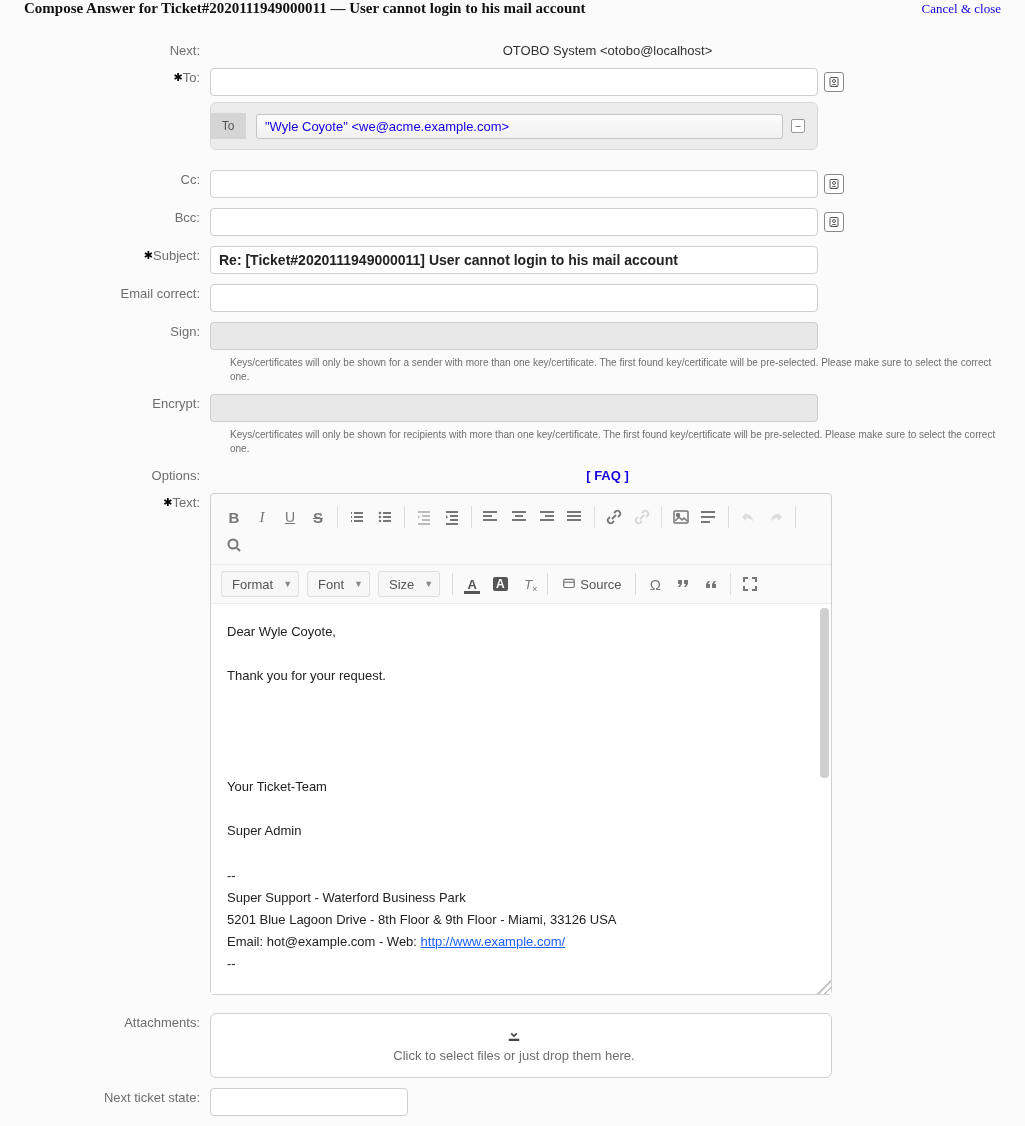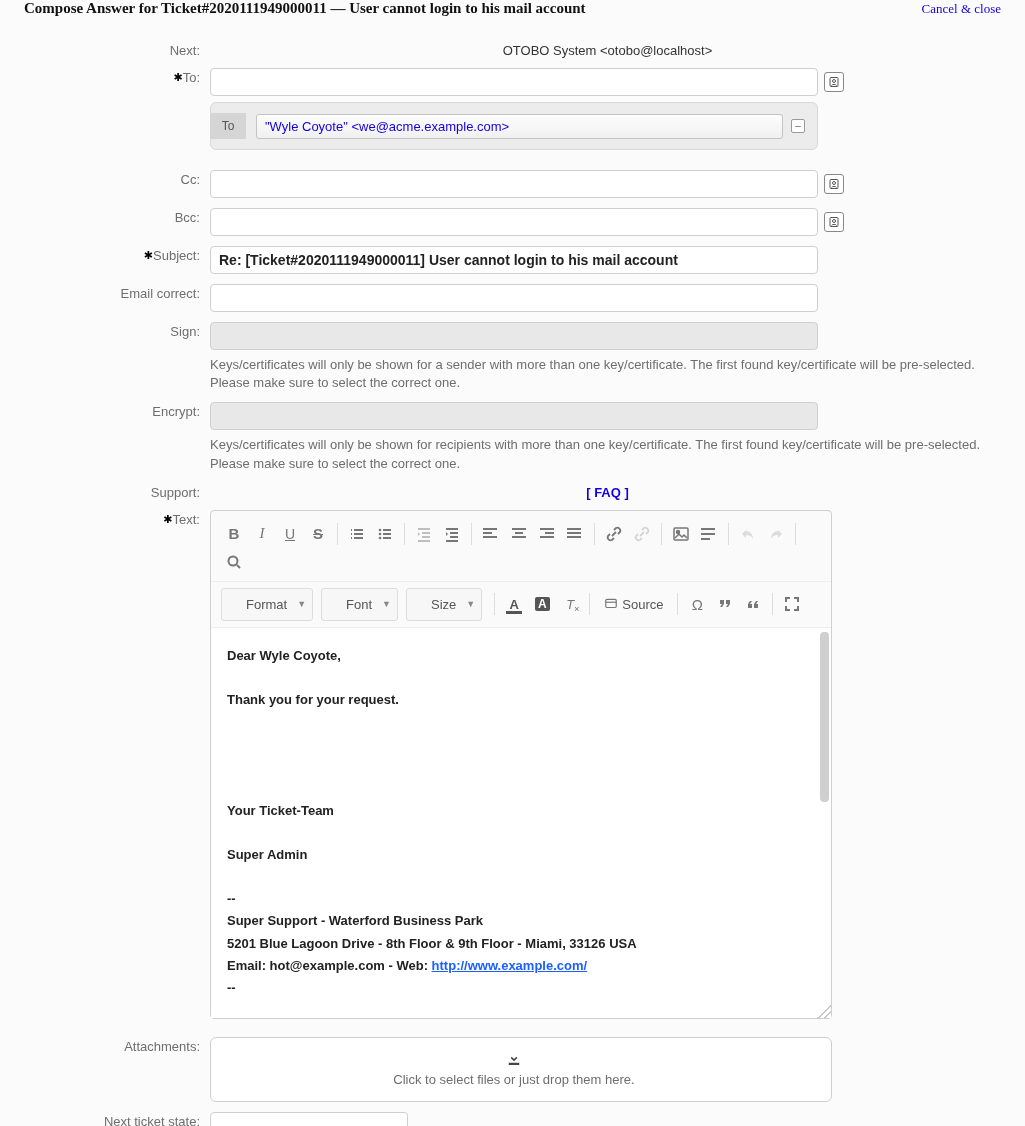--- a/index.html
+++ b/index.html
@@ -73,24 +73,25 @@
     color: #555;
     background: #fff;
     vertical-align: middle;
   }
   .input-line { display:flex; align-items:center; }
   .small { width: 198px; }
   .disabled { background: #e8e8e8 !important; color:#888; }
   .med { width: 308px; }
   .hint {
     color: #6e6e6e;
-    font-size: 13px;
+    font-size: 10px;
     margin-top: 6px;
     line-height: 1.4;
     max-width: 800px;
+    margin-left: 20px;
   }
   .link { color: #1400e0; font-weight: bold; }
   .to-expansion {
     margin: 6px 0 10px 0;
     background: #ececec;
     border: 1px solid #d8d8d8;
     border-radius: 6px;
     padding: 10px 12px 10px 0;
     width: 608px;
     display: flex;
@@ -142,22 +143,22 @@
   .tb-row.first { border-bottom: 1px solid #eee; padding-top:10px; }
   .tb-btn {
     width: 26px; height: 26px;
     display:inline-flex; align-items:center; justify-content:center;
     color: #777;
     border-radius:3px;
   }
   .tb-sep { width:1px; height:22px; background:#ddd; margin: 0 4px; }
   .combo {
     display:inline-flex; align-items:center;
-    height: 33px;
-    padding: 0 6px 0 24px;
+    height: 26px;
+    padding: 0 6px 0 10px;
     border: 1px solid #ddd;
     border-radius: 3px;
     background: #f7f7f7;
     color: #555;
     font-size: 13px;
     margin-right: 6px;
   }
   .combo .caret { margin-left: 10px; font-size: 9px; color:#888; }
   .tb-src {
     display:inline-flex; align-items:center; gap:4px;
@@ -165,21 +166,20 @@
   }
   .editor-body {
     background: #fff;
     min-height: 320px;
     padding: 18px 16px;
     position: relative;
     font-size: 13px;
     line-height: 1.55;
     color: #222;
     border-top: 1px solid #eee;
-    font-weight: bold;
   }
   .editor-body .scrollbar {
     position:absolute; right:2px; top:4px; width:9px; height:170px;
     background:#cfcfcf; border-radius:4px;
   }
   .editor-body .resize {
     position:absolute; right:0; bottom:0; width:14px; height:14px;
     background: linear-gradient(135deg, transparent 50%, #c8c8c8 50% 60%, transparent 60% 72%, #c8c8c8 72% 82%, transparent 82%);
   }
   .attach-box {
@@ -283,21 +283,21 @@
 
   <div class="row">
     <div class="label">Encrypt:</div>
     <div class="value">
       <input type="text" class="wide med disabled" disabled="" style="">
       <div class="hint">Keys/certificates will only be shown for recipients with more than one key/certificate. The first found key/certificate will be pre-selected. Please make sure to select the correct one.</div>
     </div>
   </div>
 
   <div class="row">
-    <div class="label">Support:</div>
+    <div class="label">Options:</div>
     <div class="value plain"><a class="link">[ FAQ ]</a></div>
   </div>
 
   <div class="row">
     <div class="label"><span class="req">✱</span><span>Text:</span></div>
     <div class="value">
       <div class="editor">
         <div class="tb-row first">
           <span class="tb-btn">
               <b style="font-size:15px">B</b>

